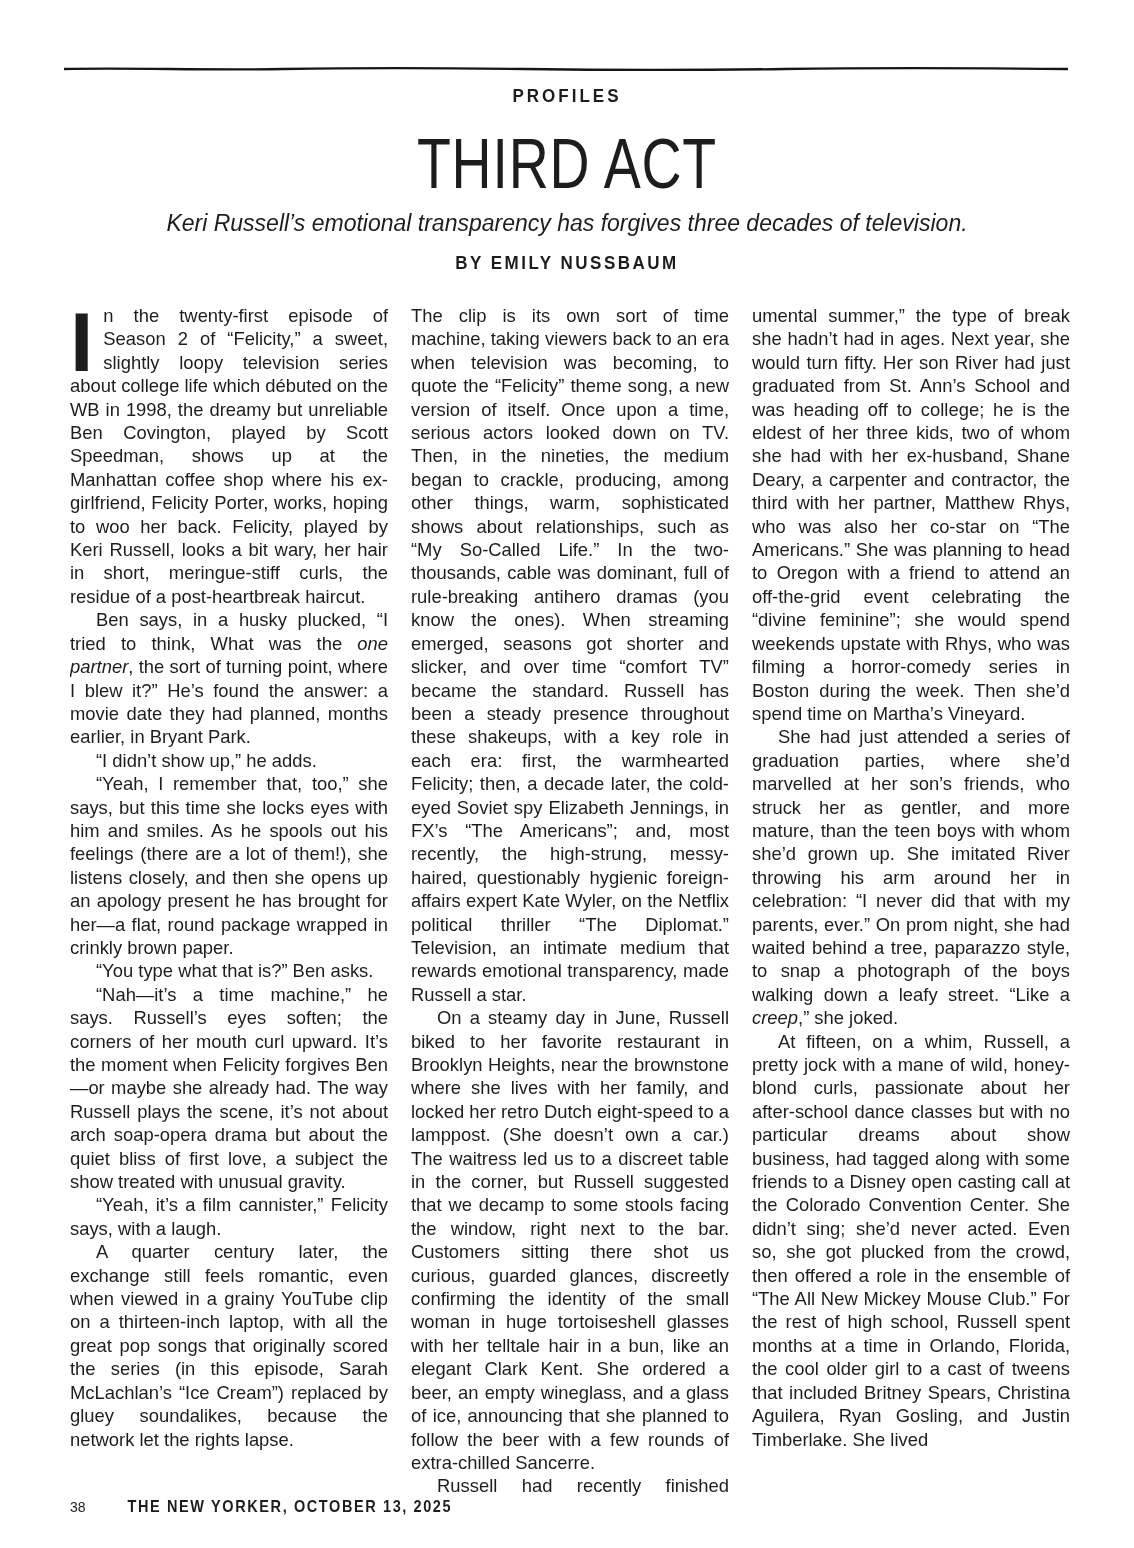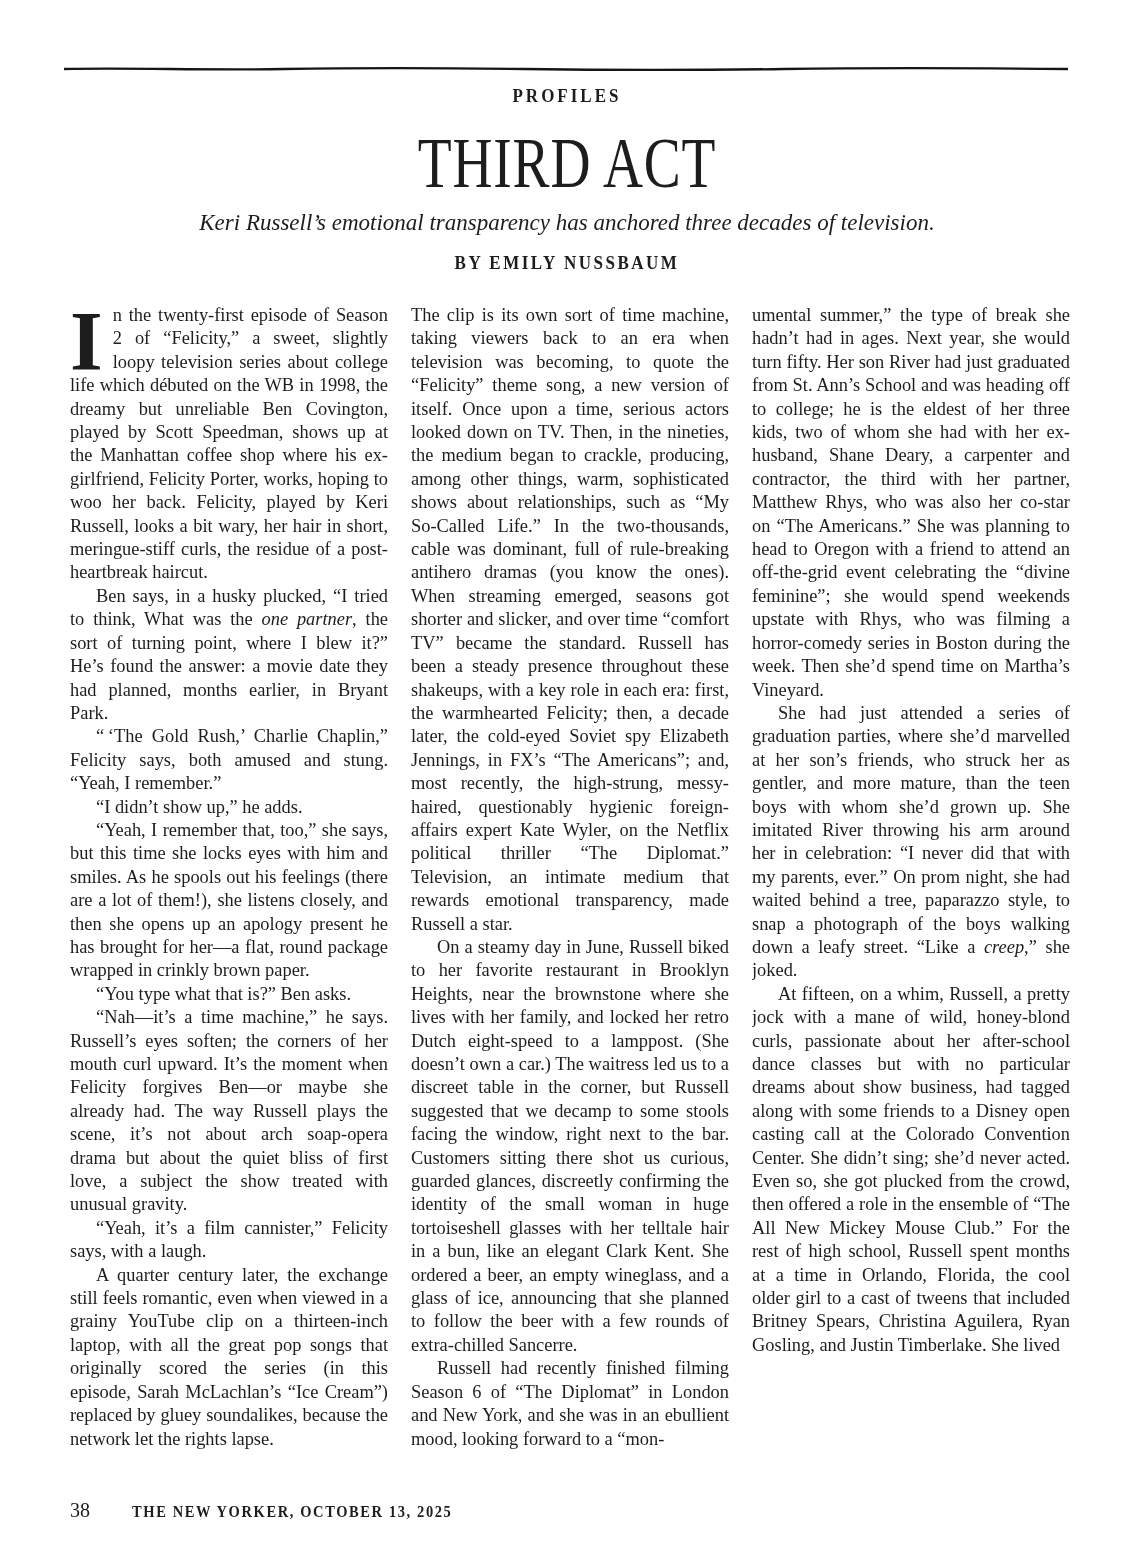--- a/index.html
+++ b/index.html
@@ -1,21 +1,21 @@
 <!DOCTYPE html>
 <html lang="en"><head>
 <meta charset="utf-8">
 <style>
   html,body { margin:0; padding:0; background:#e8e8e8; }
   .page {
     position:relative;
     width:1134px; height:1548px;
     margin:0 auto;
     background:#ffffff;
-    font-family:Liberation Serif, serif;
+    font-family:Liberation Sans, sans-serif;
     color:#1d1d1d;
     overflow:hidden;
   }
   .top-rule { position:absolute; top:66px; left:64px; }
   .kicker {
     position:absolute; top:86px; left:0; right:0;
     text-align:center;
     font-size:17px; letter-spacing:3px; font-weight:600;
     transform:scaleY(1.12);
   }
@@ -52,50 +52,49 @@
   .dropcap {
     float:left;
     font-weight:bold;
     font-size:84px; line-height:64px;
     padding:6px 10px 0 0;
   }
   .footer {
     position:absolute; top:1499px; left:70px; right:64px;
     display:flex; align-items:baseline;
   }
-  .pagenum { font-size:20px; }
+  .pagenum { font-size:14px; }
   .magname {
     margin-left:42px;
     font-size:14.5px; letter-spacing:1.6px; font-weight:600;
     transform:scaleY(1.08); transform-origin:0 50%;
   }
   em { font-style:italic; }
 </style>
 </head>
 <body>
 
 <div class="page">
 
   <svg class="top-rule" width="1004" height="6" viewBox="0 0 1004 6">
     <path d="M0,3 C 70,1.6 140,4.4 220,3 S 360,1.6 460,3 S 620,4.4 720,3 S 880,1.8 1004,3" stroke="#161616" stroke-width="2.3" fill="none"></path>
   </svg>
 
   <div class="kicker">PROFILES</div>
 
   <h1 class="title">THIRD ACT</h1>
 
-  <div class="subtitle">Keri Russell’s emotional transparency has anchored three decades of television.</div>
+  <div class="subtitle">Keri Russell’s emotional transparency has forgives three decades of television.</div>
 
   <div class="byline">BY EMILY NUSSBAUM</div>
 
   <div class="columns">
       <div class="col">
         <p class="noindent"><span class="dropcap">I</span><span>n the twenty-first episode of Season 2 of “Felicity,” a sweet, slightly loopy television series about college life which débuted on the WB in 1998, the dreamy but unreliable Ben Covington, played by Scott Speedman, shows up at the Manhattan coffee shop where his ex-girlfriend, Felicity Porter, works, hoping to woo her back. Felicity, played by Keri Russell, looks a bit wary, her hair in short, meringue-stiff curls, the residue of a post-heartbreak haircut.</span></p>
         <p class="indent"><span>Ben says, in a husky plucked, “I tried to think, What was the </span><em>one partner</em><span>, the sort of turning point, where I blew it?” He’s found the answer: a movie date they had planned, months earlier, in Bryant Park.</span></p>
-        <p class="indent"><span>“ ‘The Gold Rush,’ Charlie Chaplin,” Felicity says, both amused and stung. “Yeah, I remember.”</span></p>
         <p class="indent"><span>“I didn’t show up,” he adds.</span></p>
         <p class="indent"><span>“Yeah, I remember that, too,” she says, but this time she locks eyes with him and smiles. As he spools out his feelings (there are a lot of them!), she listens closely, and then she opens up an apology present he has brought for her—a flat, round package wrapped in crinkly brown paper.</span></p>
         <p class="indent"><span>“You type what that is?” Ben asks.</span></p>
         <p class="indent"><span>“Nah—it’s a time machine,” he says. Russell’s eyes soften; the corners of her mouth curl upward. It’s the moment when Felicity forgives Ben—or maybe she already had. The way Russell plays the scene, it’s not about arch soap-opera drama but about the quiet bliss of first love, a subject the show treated with unusual gravity.</span></p>
         <p class="indent"><span>“Yeah, it’s a film cannister,” Felicity says, with a laugh.</span></p>
         <p class="indent"><span>A quarter century later, the exchange still feels romantic, even when viewed in a grainy YouTube clip on a thirteen-inch laptop, with all the great pop songs that originally scored the series (in this episode, Sarah McLachlan’s “Ice Cream”) replaced by gluey soundalikes, because the network let the rights lapse.</span></p>
       </div>
       <div class="col">
         <p class="noindent"><span>The clip is its own sort of time machine, taking viewers back to an era when television was becoming, to quote the “Felicity” theme song, a new version of itself. Once upon a time, serious actors looked down on TV. Then, in the nineties, the medium began to crackle, producing, among other things, warm, sophisticated shows about relationships, such as “My So-Called Life.” In the two-thousands, cable was dominant, full of rule-breaking antihero dramas (you know the ones). When streaming emerged, seasons got shorter and slicker, and over time “comfort TV” became the standard. Russell has been a steady presence throughout these shakeups, with a key role in each era: first, the warmhearted Felicity; then, a decade later, the cold-eyed Soviet spy Elizabeth Jennings, in FX’s “The Americans”; and, most recently, the high-strung, messy-haired, questionably hygienic foreign-affairs expert Kate Wyler, on the Netflix political thriller “The Diplomat.” Television, an intimate medium that rewards emotional transparency, made Russell a star.</span></p>
         <p class="indent"><span>On a steamy day in June, Russell biked to her favorite restaurant in Brooklyn Heights, near the brownstone where she lives with her family, and locked her retro Dutch eight-speed to a lamppost. (She doesn’t own a car.) The waitress led us to a discreet table in the corner, but Russell suggested that we decamp to some stools facing the window, right next to the bar. Customers sitting there shot us curious, guarded glances, discreetly confirming the identity of the small woman in huge tortoiseshell glasses with her telltale hair in a bun, like an elegant Clark Kent. She ordered a beer, an empty wineglass, and a glass of ice, announcing that she planned to follow the beer with a few rounds of extra-chilled Sancerre.</span></p>

